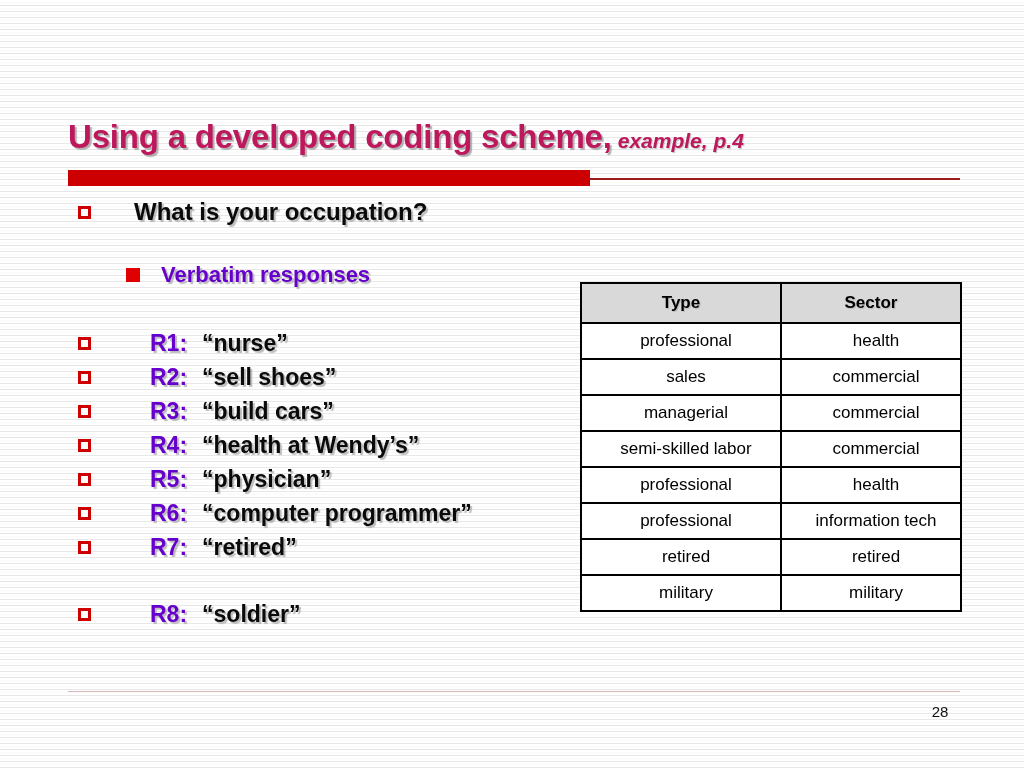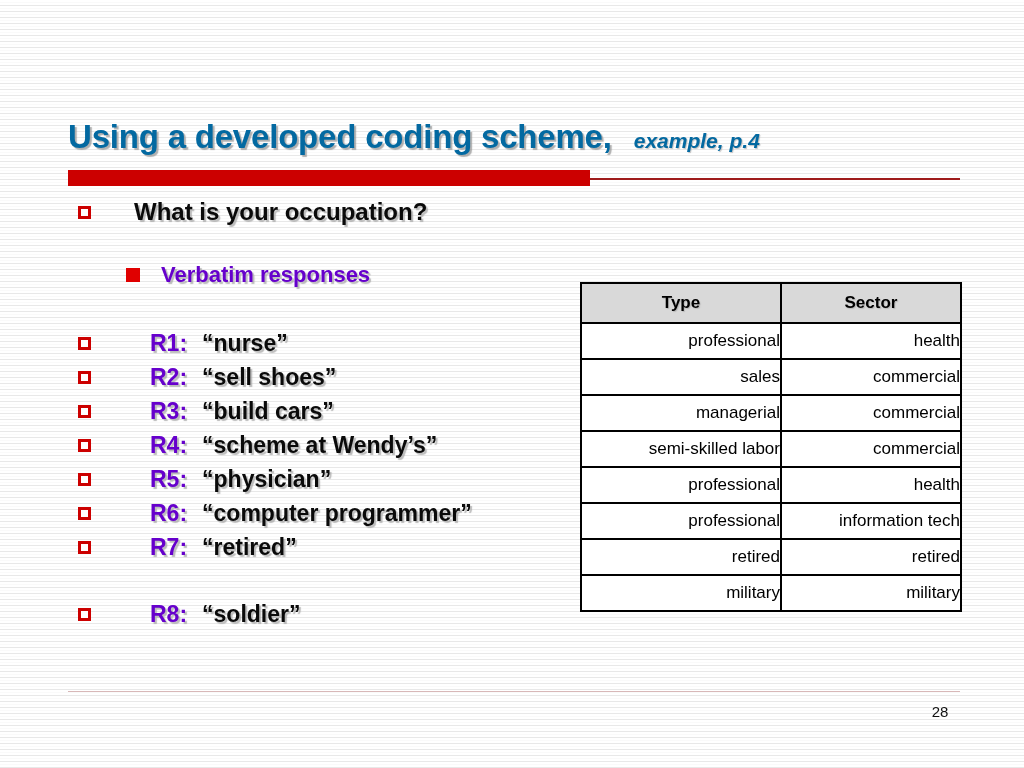--- a/index.html
+++ b/index.html
@@ -36,31 +36,31 @@
   .title-block {
     position: absolute;
     left: 68px;
     top: 118px;
     width: 900px;
     white-space: nowrap;
   }
   .title-main {
     font-size: 33px;
     font-weight: bold;
-    color: #0369a1;
+    color: #be185d;
     text-shadow: 2px 2px 1px rgba(150,150,150,0.75);
     letter-spacing: -0.2px;
   }
   .title-sub {
     font-size: 21px;
     font-weight: bold;
     font-style: italic;
-    color: #0369a1;
+    color: #be185d;
     text-shadow: 1px 1px 1px rgba(170,170,170,0.7);
-    margin-left: 22px;
+    margin-left: 6px;
   }
 
   
   .rule-thin {
     position: absolute;
     left: 68px;
     top: 178px;
     width: 892px;
     height: 2px;
     background: #9e1b1b;
@@ -126,21 +126,21 @@
     background: #ffffff;
     padding-left: 40px;
   }
   .data-table th,
   .data-table td {
     border: 2px solid #000000;
     height: 34px;
     font-size: 17px;
     color: #000000;
     padding: 0 0 0 10px;
-    text-align: right;
+    text-align: center;
     vertical-align: middle;
     overflow: hidden;
   }
   .data-table th {
     background: #d9d9d9;
     font-weight: bold;
     text-align: center;
     padding-left: 0;
     height: 38px;
     text-shadow: 1px 1px 1px rgba(160,160,160,0.6);
@@ -207,21 +207,21 @@
     <span class="sq-hollow"></span>
     <span class="r-gap"></span>
     <span class="b-text purple r-label">R3:</span>
     <span class="b-text">“build cars”</span>
   </div>
 
   <div class="bullet-row r-row" style="top:432px">
     <span class="sq-hollow"></span>
     <span class="r-gap"></span>
     <span class="b-text purple r-label">R4:</span>
-    <span class="b-text">“scheme at Wendy’s”</span>
+    <span class="b-text">“health at Wendy’s”</span>
   </div>
 
   <div class="bullet-row r-row" style="top:466px">
     <span class="sq-hollow"></span>
     <span class="r-gap"></span>
     <span class="b-text purple r-label">R5:</span>
     <span class="b-text">“physician”</span>
   </div>
 
   <div class="bullet-row r-row" style="top:500px">

